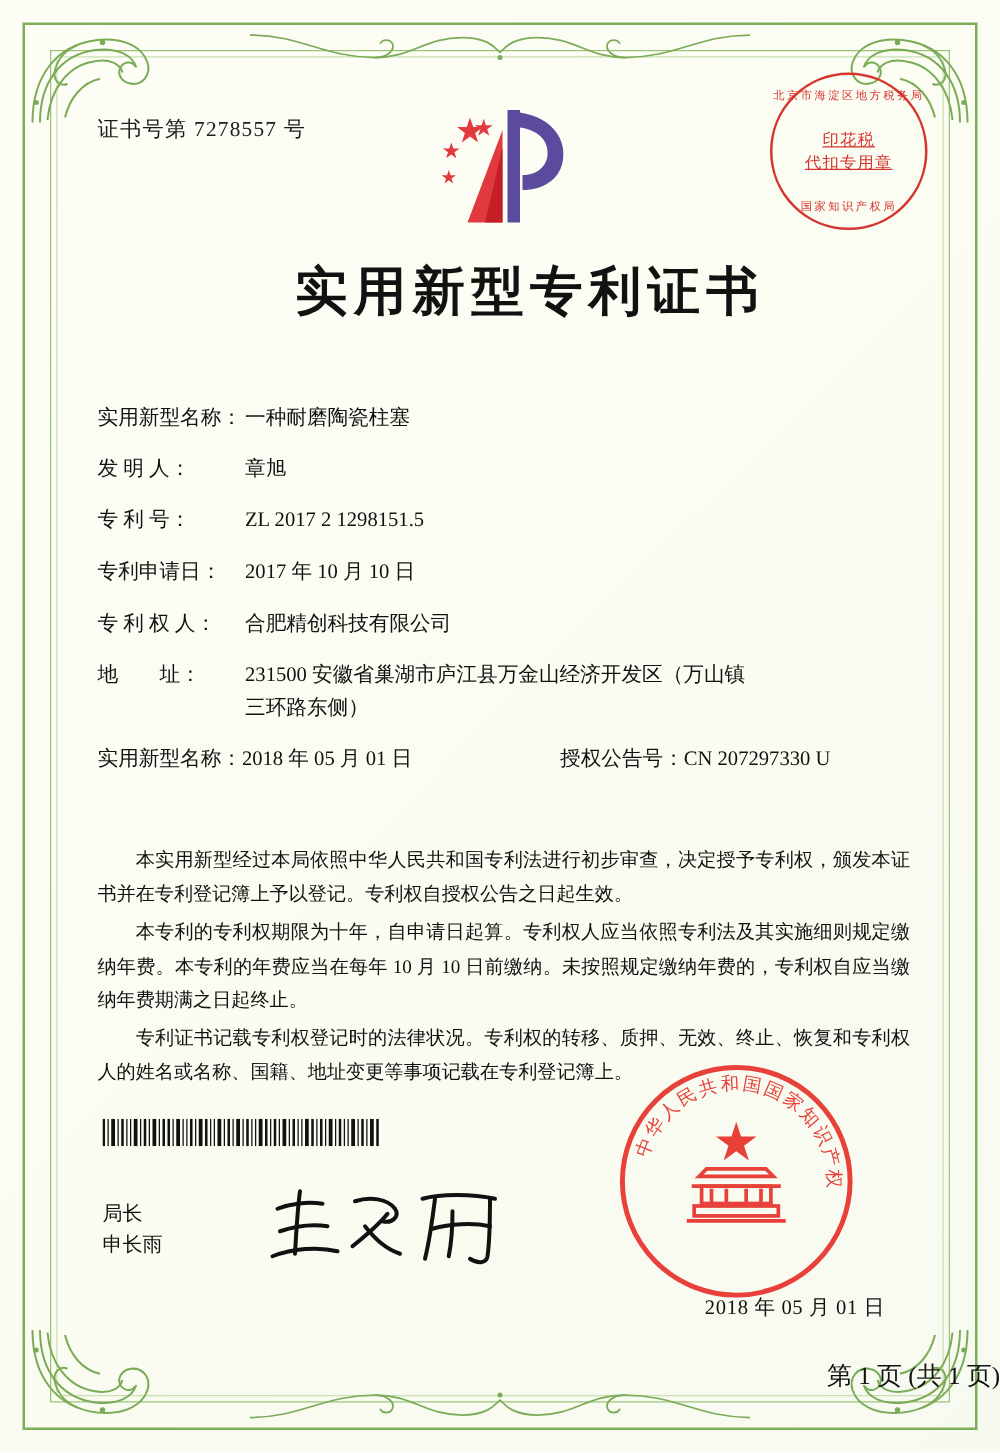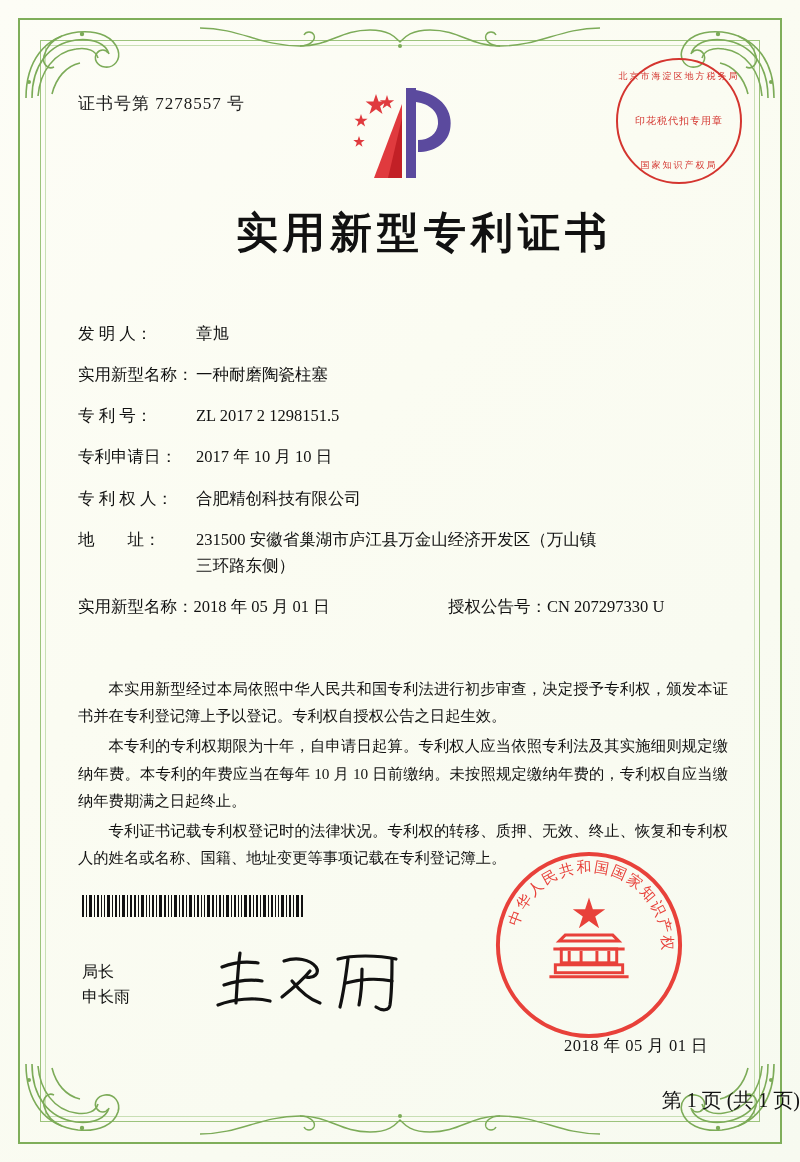--- a/index.html
+++ b/index.html
@@ -107,27 +107,29 @@
     position: absolute;
     inset: 0;
     border: 2.5px solid #d4352f;
     border-radius: 50%;
     box-sizing: border-box;
   }
   .stamp-tax .txt {
     position: absolute;
     inset: 0;
     color: #d4352f;
-    font-size: 10px;
+    font-size: 13px;
     line-height: 1.35;
     text-align: center;
     display: flex;
+    flex-direction: column;
     justify-content: center;
     align-items: center;
     letter-spacing: 1px;
+    text-decoration: underline;
   }
   .stamp-tax .arc {
     position: absolute;
     left: 0; right: 0;
     color: #d4352f;
     font-size: 9px;
     text-align: center;
     letter-spacing: 2px;
   }
   .stamp-tax .arc-top { top: 12px; }
@@ -337,26 +339,26 @@
       <div>印花税</div>
       <div>代扣专用章</div>
     </div>
     <div class="arc arc-bottom">国家知识产权局</div>
   </div>
 
   <div class="title">实用新型专利证书</div>
 
   <div class="fields">
     <div class="field-row">
+      <div class="field-label">实用新型名称：</div>
+      <div class="field-value">一种耐磨陶瓷柱塞</div>
+    </div>
+    <div class="field-row">
       <div class="field-label">发 明 人：</div>
       <div class="field-value">章旭</div>
-    </div>
-    <div class="field-row">
-      <div class="field-label">实用新型名称：</div>
-      <div class="field-value">一种耐磨陶瓷柱塞</div>
     </div>
     <div class="field-row">
       <div class="field-label">专 利 号：</div>
       <div class="field-value">ZL 2017 2 1298151.5</div>
     </div>
     <div class="field-row">
       <div class="field-label">专利申请日：</div>
       <div class="field-value">2017 年 10 月 10 日</div>
     </div>
     <div class="field-row">

